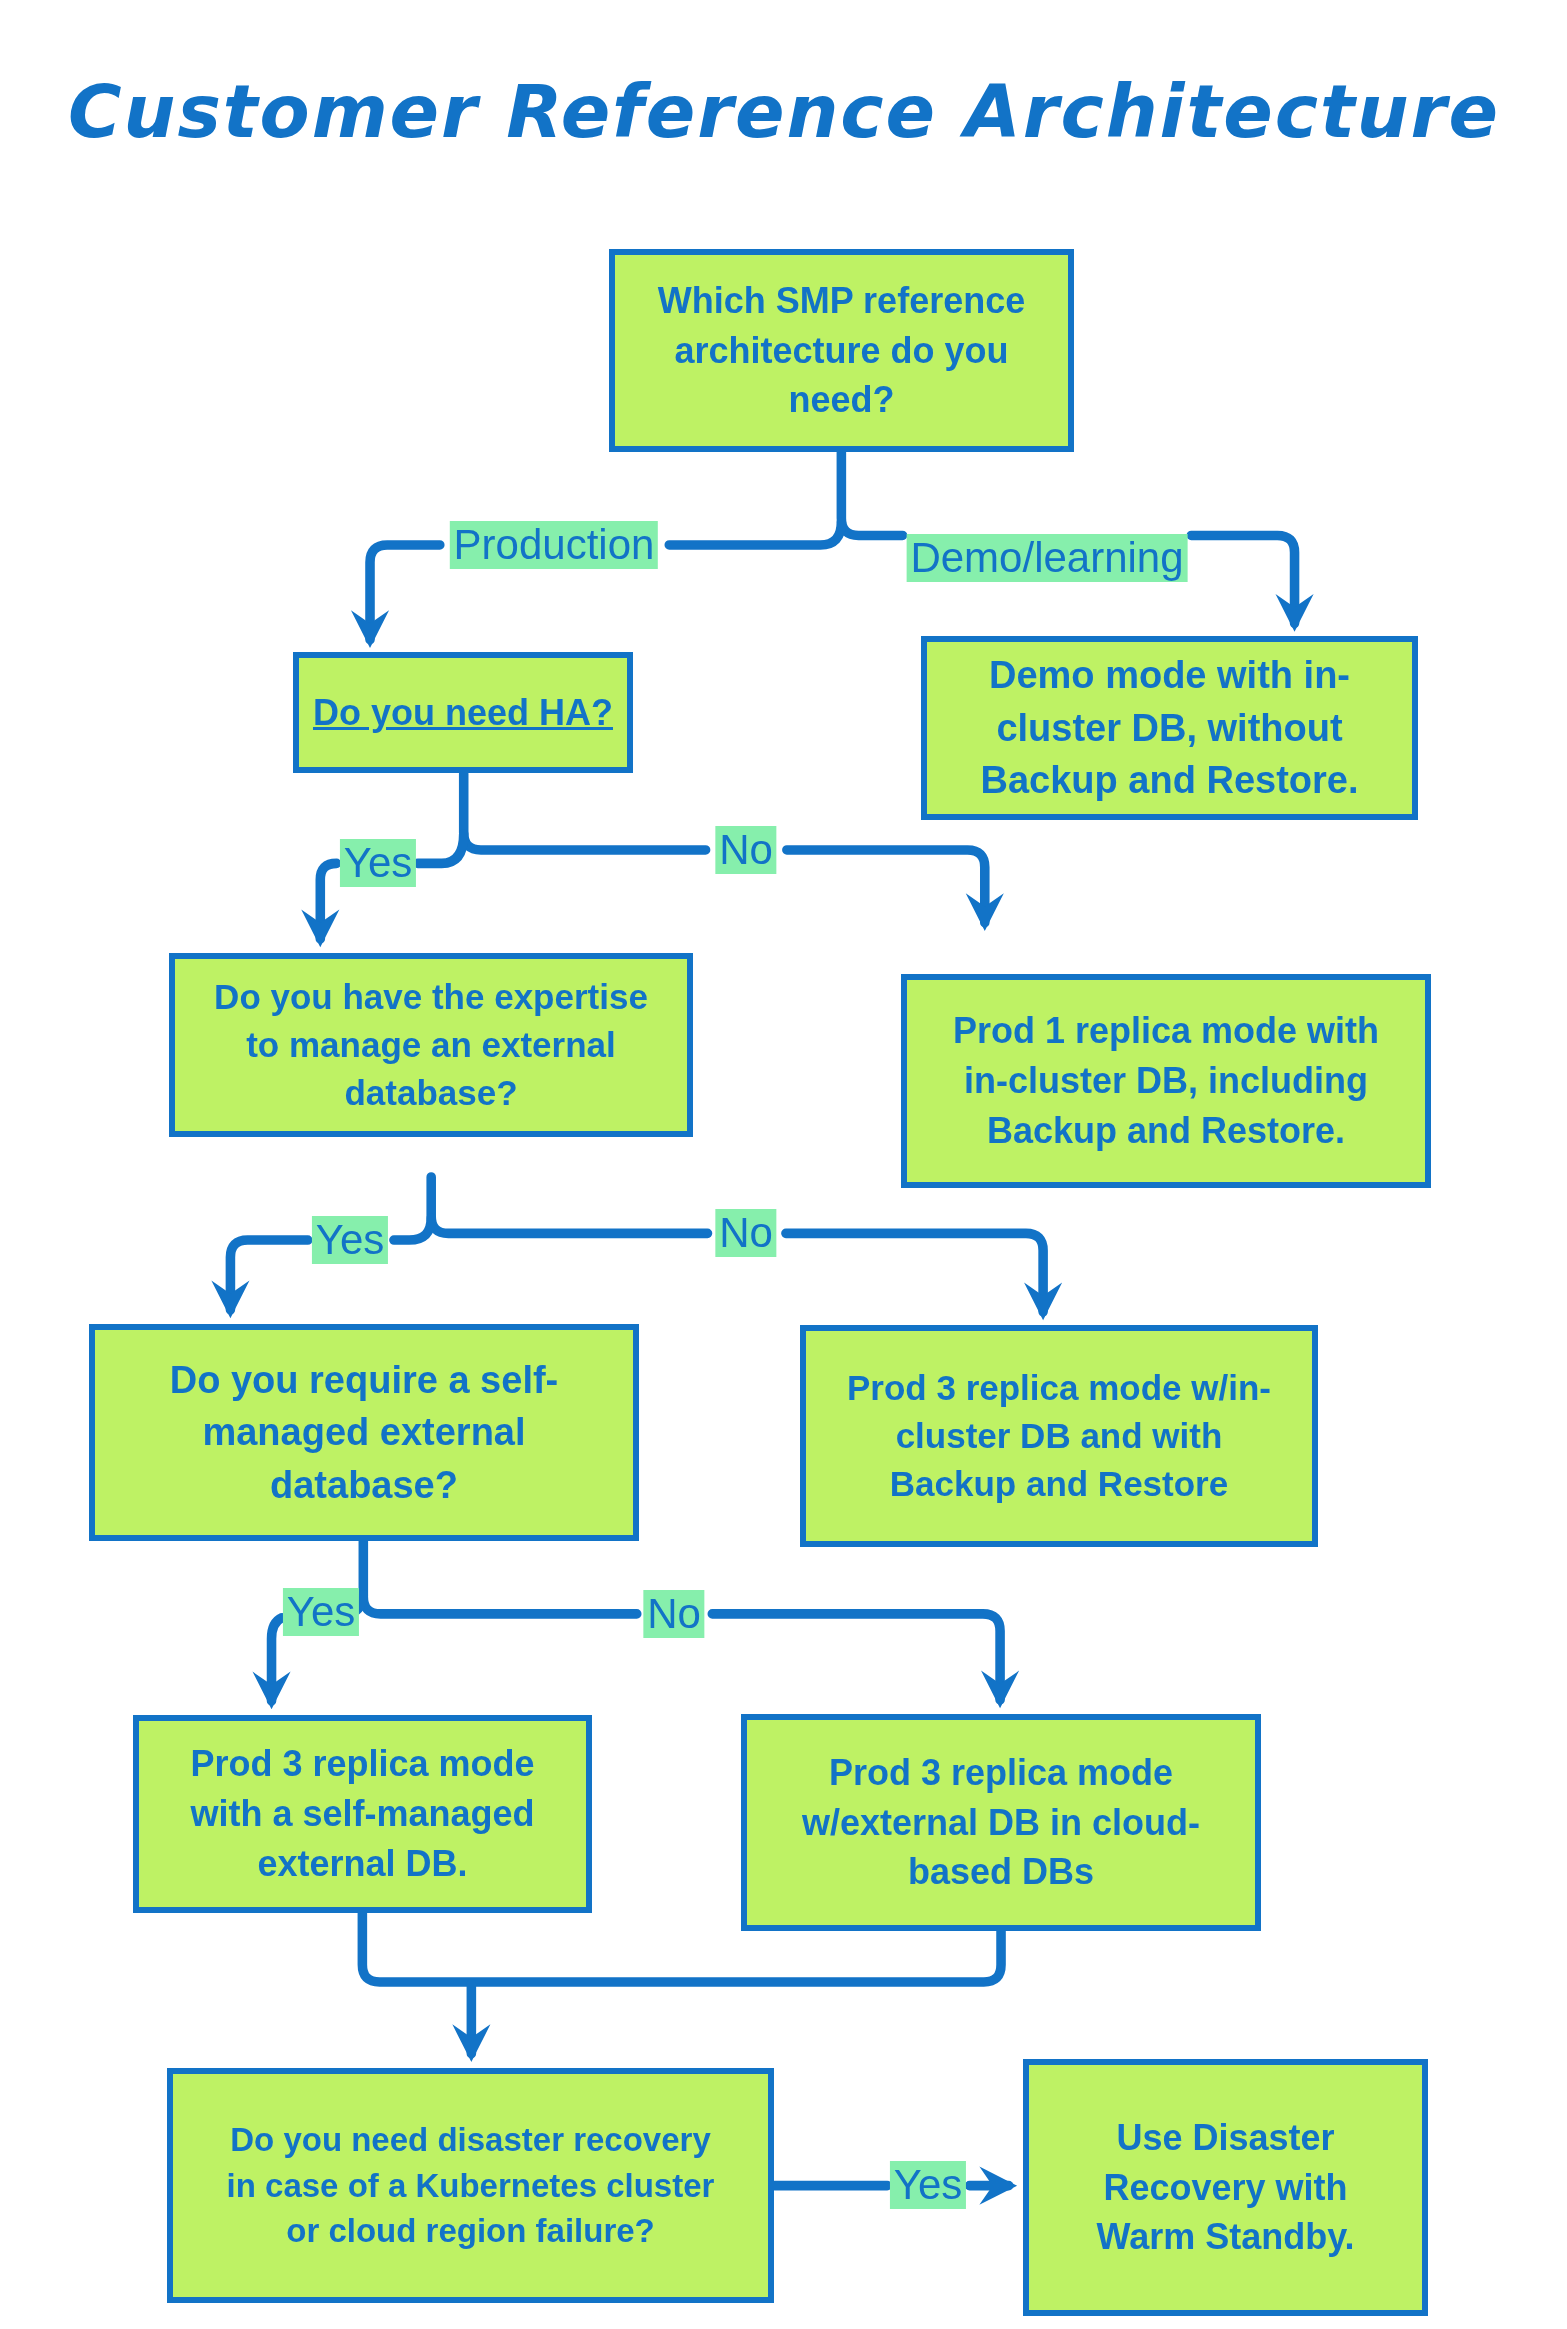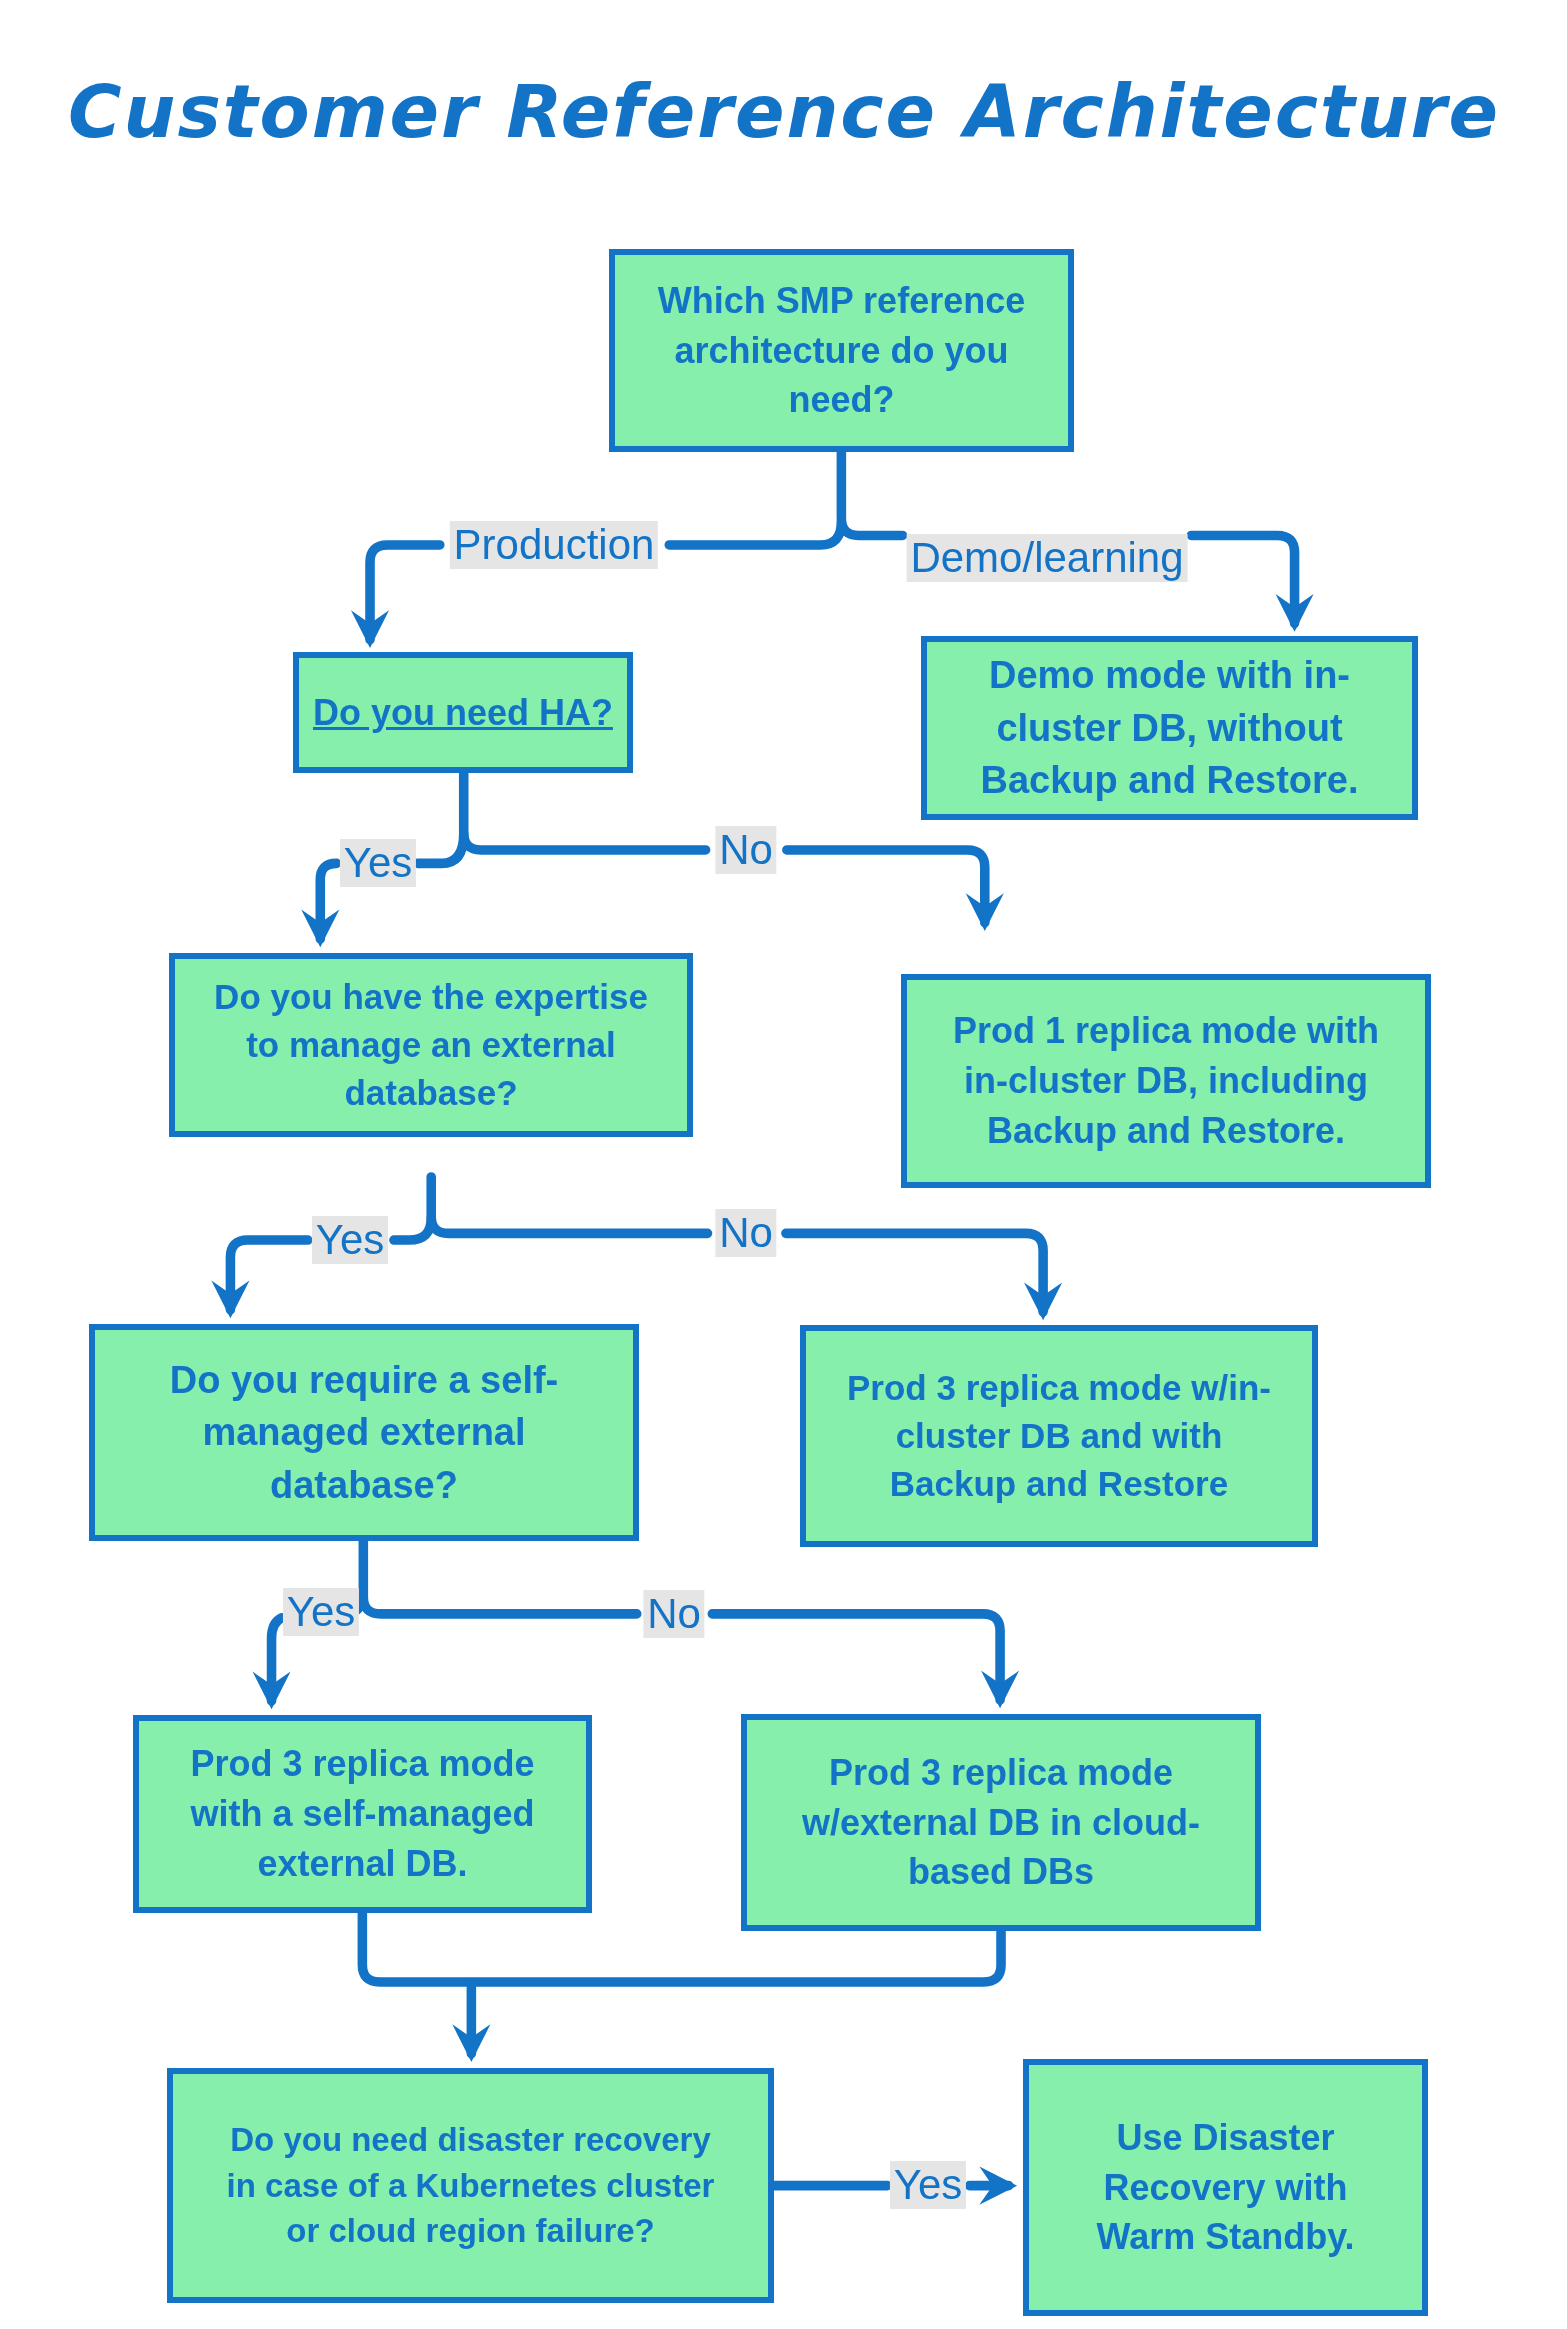--- a/index.html
+++ b/index.html
@@ -33,39 +33,39 @@
     stroke-width: 10;
     fill: none;
     stroke-linecap: round;
     stroke-linejoin: round;
   }
   .arrowhead { fill: var(--accent); }
   .node {
     position: absolute;
     box-sizing: border-box;
     border: 6.7px solid var(--accent);
-    background: #86efac;
+    background: #bef264;
     color: var(--accent);
     font-weight: bold;
     font-size: 36px;
     line-height: 1.38;
     display: flex;
     align-items: center;
     justify-content: center;
     text-align: center;
     white-space: pre-line;
     padding: 7.6px 13.4px;
   }
   .edge-label {
     position: absolute;
     transform: translate(-50%, -50%);
     color: var(--accent);
     font-size: 42px;
     font-weight: normal;
-    background: #e5e5e5;
+    background: #86efac;
     padding: 0 3.8px;
     white-space: nowrap;
   }
 </style>
 </head>
 <body style="background: rgb(255, 255, 255);">
 
 <div class="canvas">
 
   <svg class="connectors" viewBox="0 0 1640 2437" aria-hidden="true">

